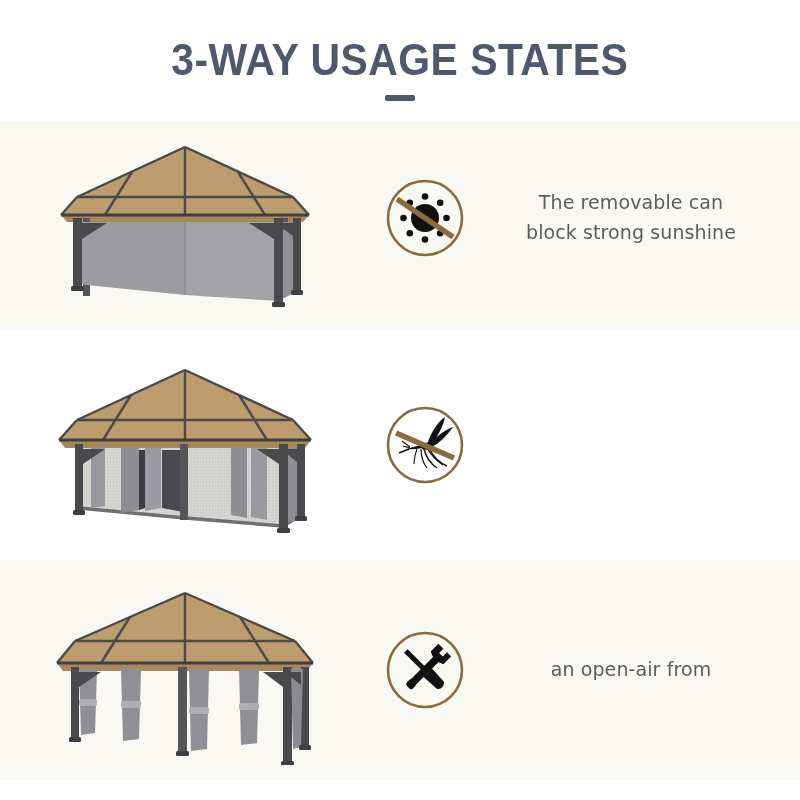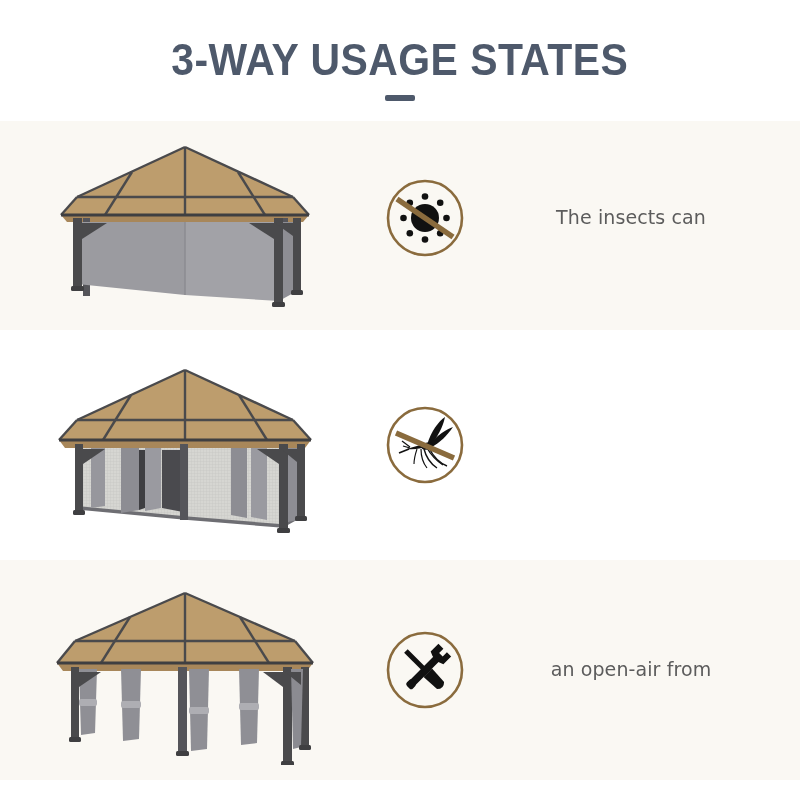--- a/index.html
+++ b/index.html
@@ -151,21 +151,22 @@
         <circle cx="42" cy="63.5" r="3.3" fill="#111111"></circle>
         <circle cx="26.8" cy="57.2" r="3.3" fill="#111111"></circle>
         <circle cx="20.5" cy="42" r="3.3" fill="#111111"></circle>
         <circle cx="26.8" cy="26.8" r="3.3" fill="#111111"></circle>
 
         <line x1="14" y1="23" x2="70" y2="61" stroke="#8a6b3d" stroke-width="5.4"></line>
       </svg>
     </div>
 
     <div class="text-cell">
-      <div class="feature-line">The insects can</div>
+      <div class="feature-line">The removable can</div>
+      <div class="feature-line">block strong sunshine</div>
     </div>
   </div>
 
   <div class="row" id="row2">
 
     <div class="photo-cell">
       <svg class="gz" width="300" height="190" viewBox="0 0 300 190">
         <defs>
           <pattern id="mesh2" width="3" height="3" patternUnits="userSpaceOnUse">
             <rect width="3" height="3" fill="#d2d2ce"></rect>

